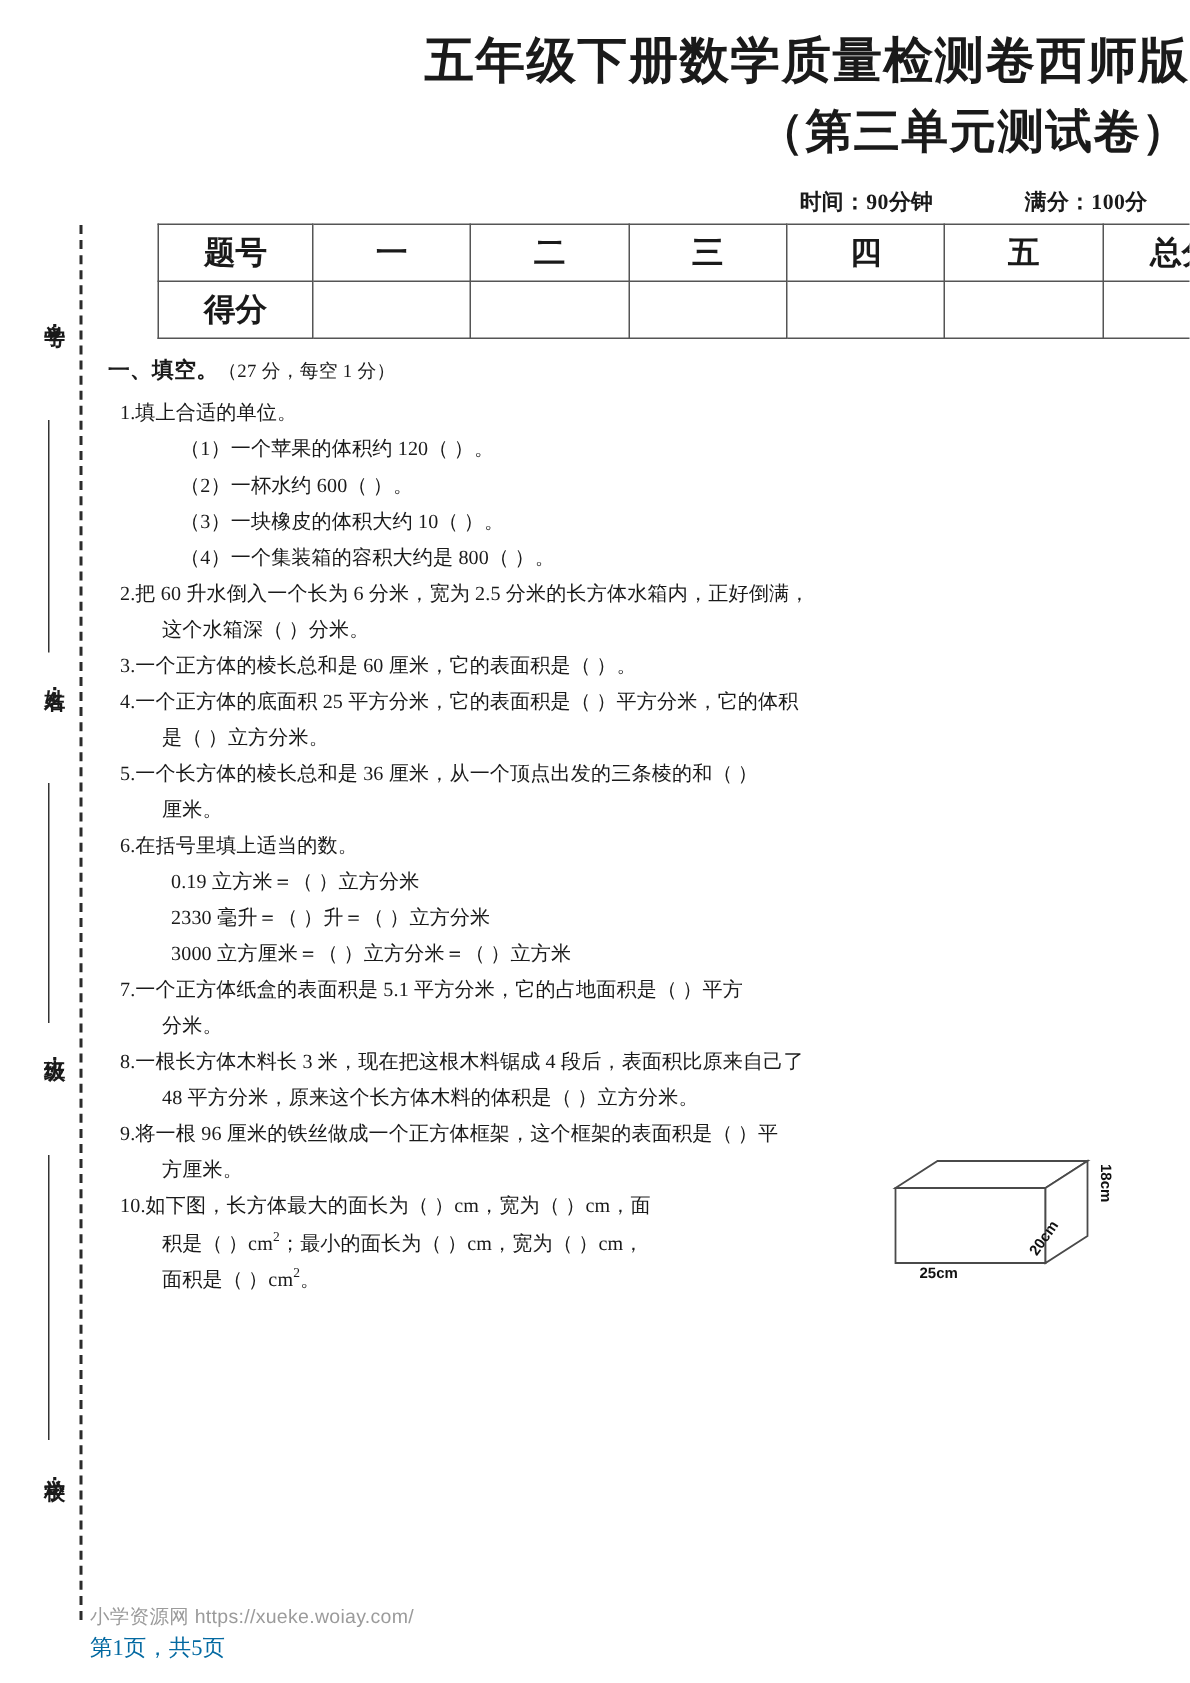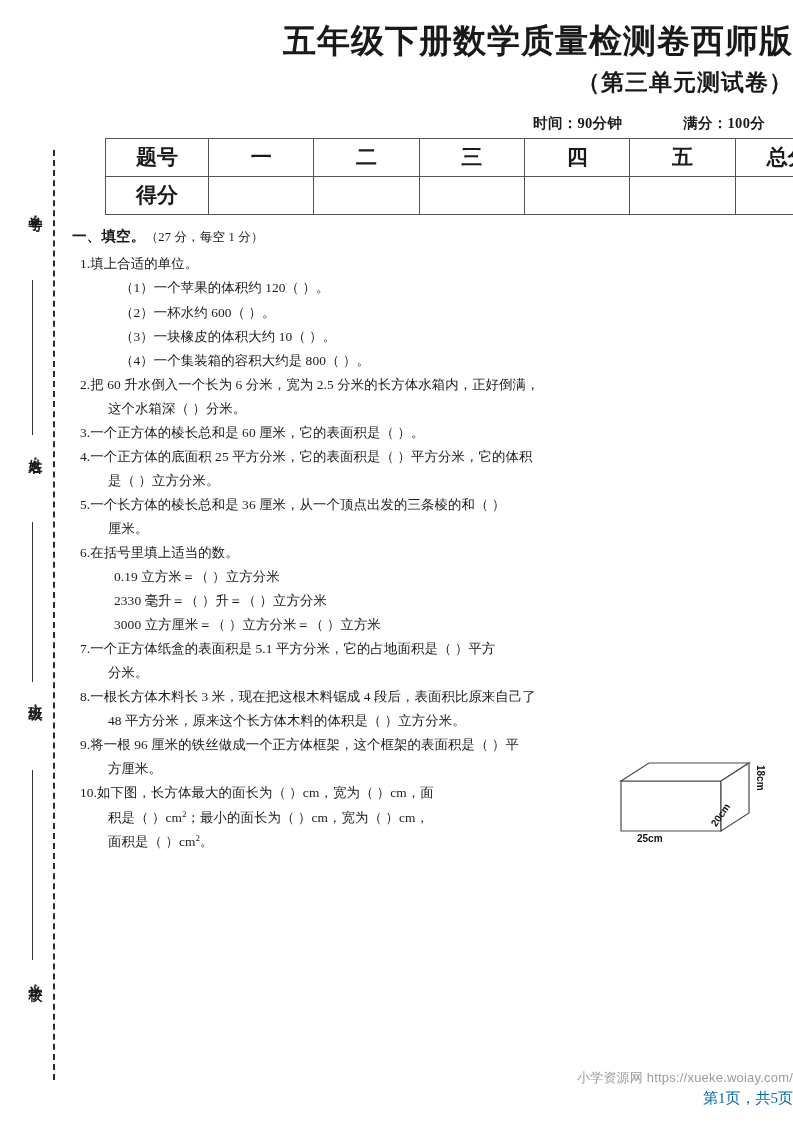--- a/index.html
+++ b/index.html
@@ -71,21 +71,21 @@
     font-weight: bold;
     font-size: 33px;
     letter-spacing: 1px;
     line-height: 1.18;
     margin: 0;
     padding-left: 6px;
   }
   #paper-subtitle {
     font-family: "Liberation Serif", "DejaVu Serif", serif;
     font-weight: bold;
-    font-size: 23px;
+    font-size: 31px;
     letter-spacing: 1px;
     margin: 6px 0 0 0;
     padding-left: 6px;
   }
 
   #exam-meta {
     margin-top: 16px;
     padding-right: 28px;
     text-align: right;
     font-size: 14.5px;
@@ -113,21 +113,21 @@
     font-weight: bold;
     font-family: "Liberation Serif", "DejaVu Serif", serif;
   }
   table#score-table td.rowhead { width: 100px; }
   table#score-table td.blank { font-weight: normal; }
 
   
   #content {
     margin-top: 10px;
     padding-left: 8px;
-    padding-right: 4px;
+    padding-right: 28px;
     font-size: 13.5px;
     line-height: 1.62;
   }
   .section-heading {
     font-weight: bold;
     font-size: 14.5px;
     margin: 2px 0 4px 4px;
     letter-spacing: 0.2px;
   }
   .section-heading .pts {
@@ -182,21 +182,21 @@
   #dim-length { left: 22px; top: 72px; }
   #dim-depth  { left: 92px; top: 62px; transform: rotate(-55deg); transform-origin: left top; }
   #dim-height { left: 137px; top: 6px; writing-mode: vertical-rl; text-orientation: mixed; }
 
   
   #footer {
     position: absolute;
     left: 0;
     bottom: 14px;
     width: 733px;
-    text-align: right;
+    text-align: left;
   }
   #watermark {
     font-family: "Liberation Sans", sans-serif;
     font-size: 13px;
     color: #9b9b9b;
     letter-spacing: 0.2px;
   }
   #page-number {
     margin-top: 2px;
     font-family: "Liberation Serif", "DejaVu Serif", serif;

